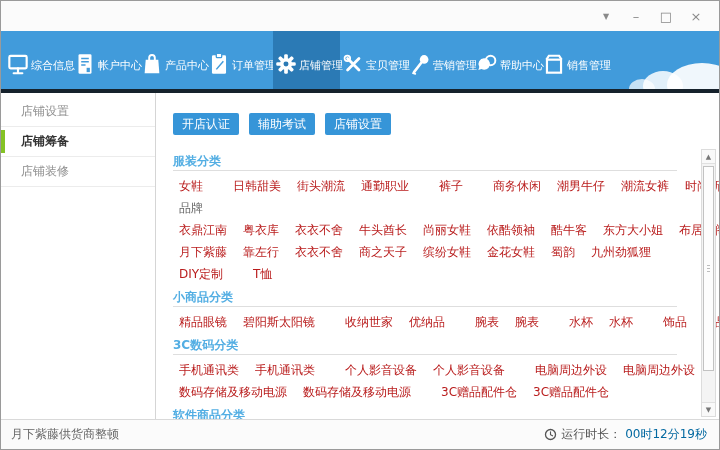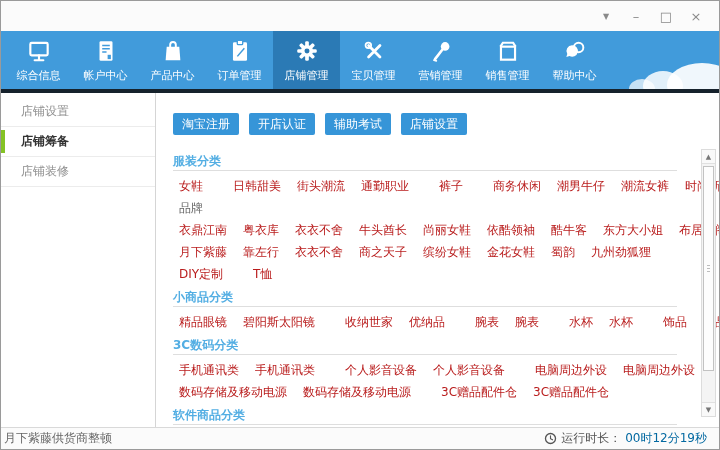--- a/index.html
+++ b/index.html
@@ -9,21 +9,21 @@
   
   .titlebar { position:absolute; top:0; left:0; right:0; height:30px; background:#fbfbfb; }
   .win-controls { position:absolute; right:8px; top:0; height:30px; display:flex; align-items:center; }
   .win-btn { width:30px; height:30px; display:flex; align-items:center; justify-content:center; color:#8a8a8a; font-size:13px; cursor:default; }
   .win-btn.skin { font-size:8px; }
 
   
   .toolbar { position:absolute; top:30px; left:0; right:0; height:58px; background:#419bdb; overflow:hidden; }
   .toolbar-strip { position:absolute; top:88px; left:0; right:0; height:4px; background:#16222c; }
   .nav { position:relative; display:flex; height:100%; padding-left:4px; z-index:2; }
-  .nav-item { width:67px; height:58px; display:flex; flex-direction:column; align-items:center; justify-content:flex-start; padding-top:7px; --cellbg:#419bdb; cursor:pointer; }
+  .nav-item { width:67px; height:58px; display:flex; flex-direction:row; align-items:center; justify-content:flex-start; padding-top:7px; --cellbg:#419bdb; cursor:pointer; }
   .nav-item.selected { background:#2b7ab5; --cellbg:#2b7ab5; }
   .nav-icon { width:26px; height:26px; display:block; }
   .nav-icon svg { width:26px; height:26px; display:block; }
   .nav-label { margin-top:4px; font-size:11px; color:#fff; white-space:nowrap; }
   .cloud { position:absolute; background:#fff; border-radius:50%; opacity:.92; z-index:1; }
   .cloud.c1 { width:70px; height:44px; right:-18px; top:32px; }
   .cloud.c2 { width:40px; height:30px; right:36px; top:40px; opacity:.85; }
   .cloud.c3 { width:26px; height:20px; right:64px; top:48px; opacity:.7; }
 
   
@@ -47,21 +47,21 @@
   
   .scrollbar { position:absolute; top:56px; right:3px; bottom:12px; width:15px; background:#f4f4f4; border:1px solid #dcdcdc; }
   .sb-arrow { position:absolute; left:0; right:0; height:14px; display:flex; align-items:center; justify-content:center; font-size:7px; color:#777; background:#f9f9f9; cursor:pointer; }
   .sb-arrow.up { top:0; border-bottom:1px solid #e0e0e0; }
   .sb-arrow.down { bottom:0; border-top:1px solid #e0e0e0; }
   .sb-thumb { position:absolute; left:1px; right:1px; top:16px; height:205px; background:#fdfdfd; border:1px solid #c2c2c2; cursor:pointer; }
   .sb-grip { position:absolute; left:3px; right:3px; top:50%; margin-top:-4px; }
   .sb-grip i { display:block; height:1px; background:#bdbdbd; margin-bottom:2px; }
 
   
-  .statusbar { position:absolute; left:0; right:0; bottom:0; height:22px; background:#fbfbfb; border-top:1px solid #d9d9d9; font-size:12px; display:flex; align-items:center; justify-content:space-between; padding:0 12px 0 3px; }
+  .statusbar { position:absolute; left:0; right:0; bottom:0; height:30px; background:#fbfbfb; border-top:1px solid #d9d9d9; font-size:12px; display:flex; align-items:center; justify-content:space-between; padding:0 12px 0 10px; }
   .status-left { color:#666; }
   .status-right { display:flex; align-items:center; gap:4px; }
   .runtime-label { color:#555; }
   .runtime-value { color:#0369a1; }
   .clock-icon svg { width:13px; height:13px; display:block; }
 </style>
 </head>
 <body>
 
 <div class="window">
@@ -148,48 +148,47 @@
               <circle cx="15.8" cy="7.8" r="4" fill="#fff"></circle>
               <path d="M13 11L6.5 19.5" stroke="#fff" stroke-width="2.4" stroke-linecap="round"></path>
               <path d="M5.5 20.5l2.2.6" stroke="#fff" stroke-width="1.6" stroke-linecap="round"></path>
             </svg>
           </span>
           <span class="nav-label">营销管理</span>
         </div>
         <div class="nav-item">
           <span class="nav-icon">
             <svg viewBox="0 0 24 24">
+              <circle cx="15.3" cy="8.8" r="4.4" fill="none" stroke="#fff" stroke-width="1.8"></circle>
+              <path d="M9.5 6.8a5.2 5.2 0 1 1-2.6 9.7l-2.9 1 .9-2.7a5.2 5.2 0 0 1 4.6-8z" fill="#fff"></path>
+            </svg>
+          </span>
+          <span class="nav-label">帮助中心</span>
+        </div>
+        <div class="nav-item">
+          <span class="nav-icon">
+            <svg viewBox="0 0 24 24">
               <rect x="5.5" y="8" width="13" height="12" fill="none" stroke="#fff" stroke-width="2"></rect>
               <path d="M5 8l2.3-3.6h9.4L19 8" fill="none" stroke="#fff" stroke-width="2"></path>
             </svg>
           </span>
           <span class="nav-label">销售管理</span>
-        </div>
-        <div class="nav-item">
-          <span class="nav-icon">
-            <svg viewBox="0 0 24 24">
-              <circle cx="15.3" cy="8.8" r="4.4" fill="none" stroke="#fff" stroke-width="1.8"></circle>
-              <path d="M9.5 6.8a5.2 5.2 0 1 1-2.6 9.7l-2.9 1 .9-2.7a5.2 5.2 0 0 1 4.6-8z" fill="#fff"></path>
-            </svg>
-          </span>
-          <span class="nav-label">帮助中心</span>
         </div>
       </div>
   </div>
   <div class="toolbar-strip"></div>
 
   <div class="main">
     <div class="sidebar">
         <div class="side-item">店铺设置</div>
         <div class="side-item selected">店铺筹备</div>
         <div class="side-item">店铺装修</div>
       </div>
     <div class="content">
       <div class="btn-row">
-          <button class="btn">淘宝注册</button>
           <button class="btn">开店认证</button>
           <button class="btn">辅助考试</button>
           <button class="btn">店铺设置</button>
         </div>
       <div id="sections">
           <div class="section">
             <div class="section-title">服装分类</div>
             <div class="cat-row">
               <div class="cat-group">
                 <span class="cat-link">女鞋</span>

